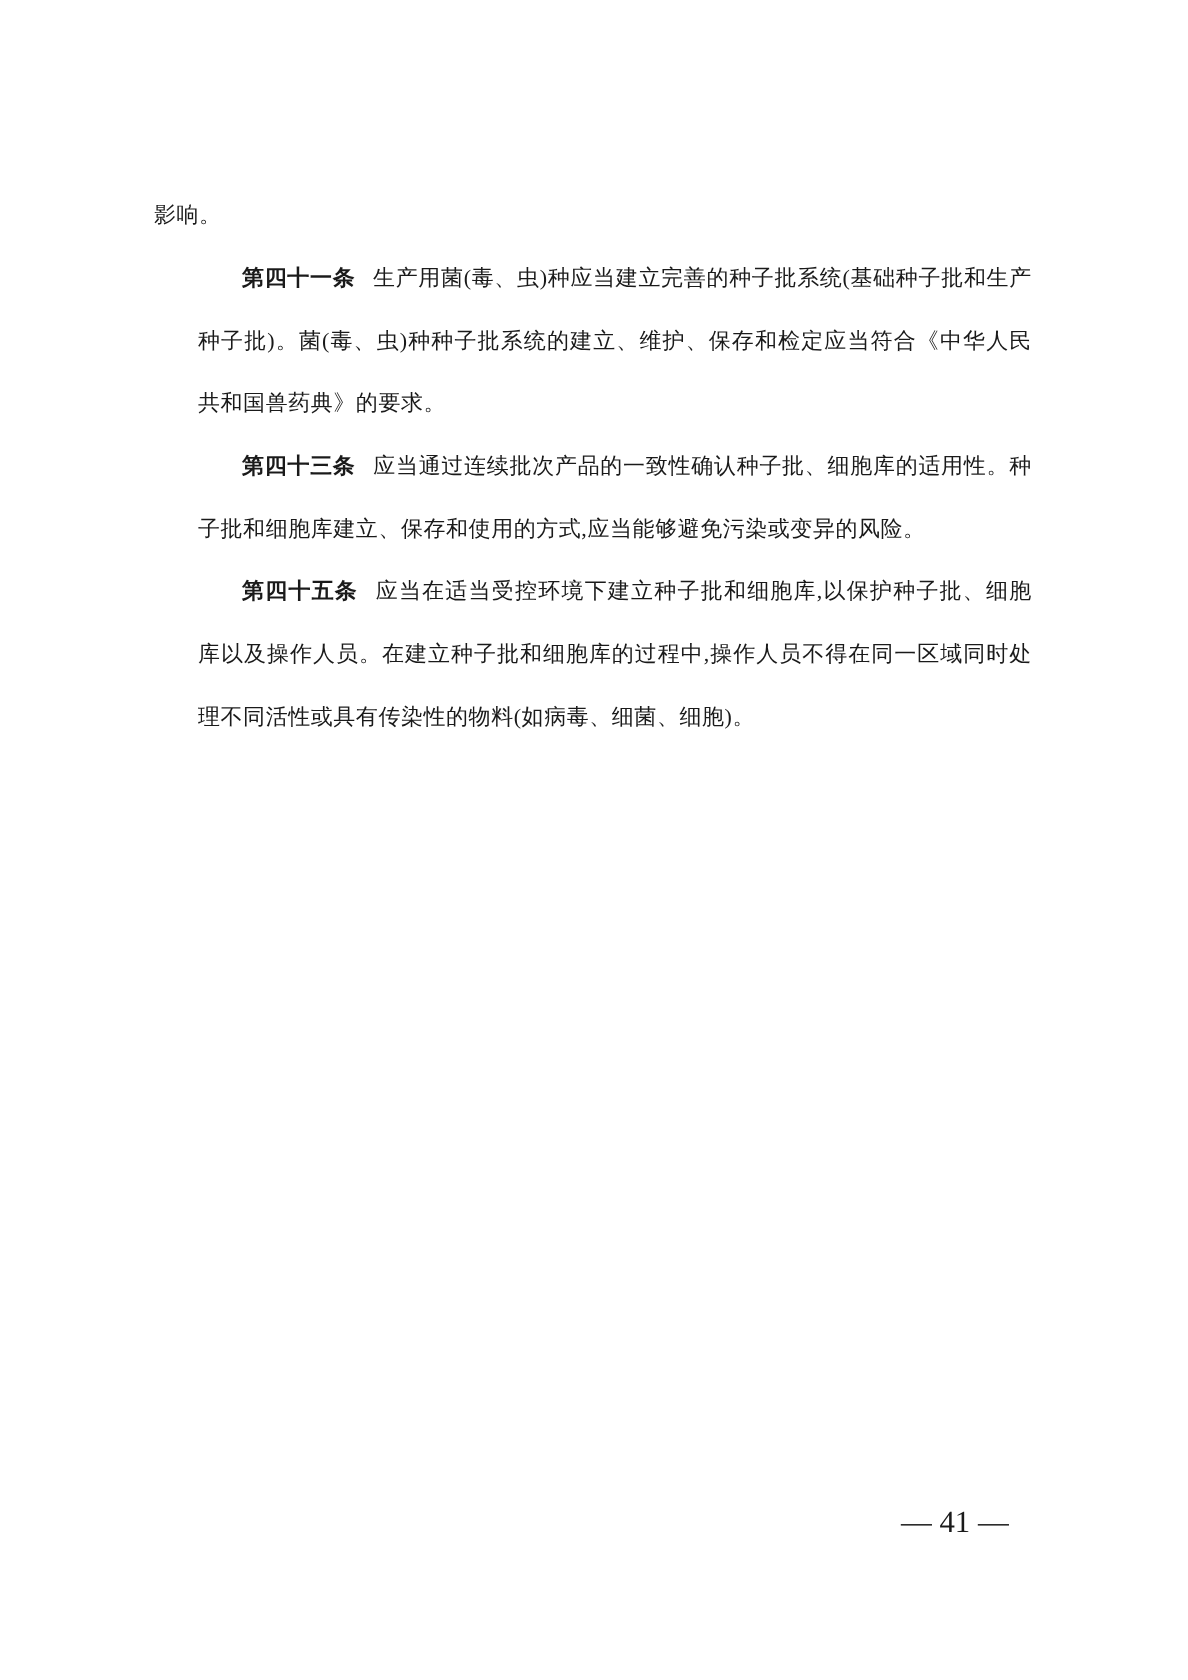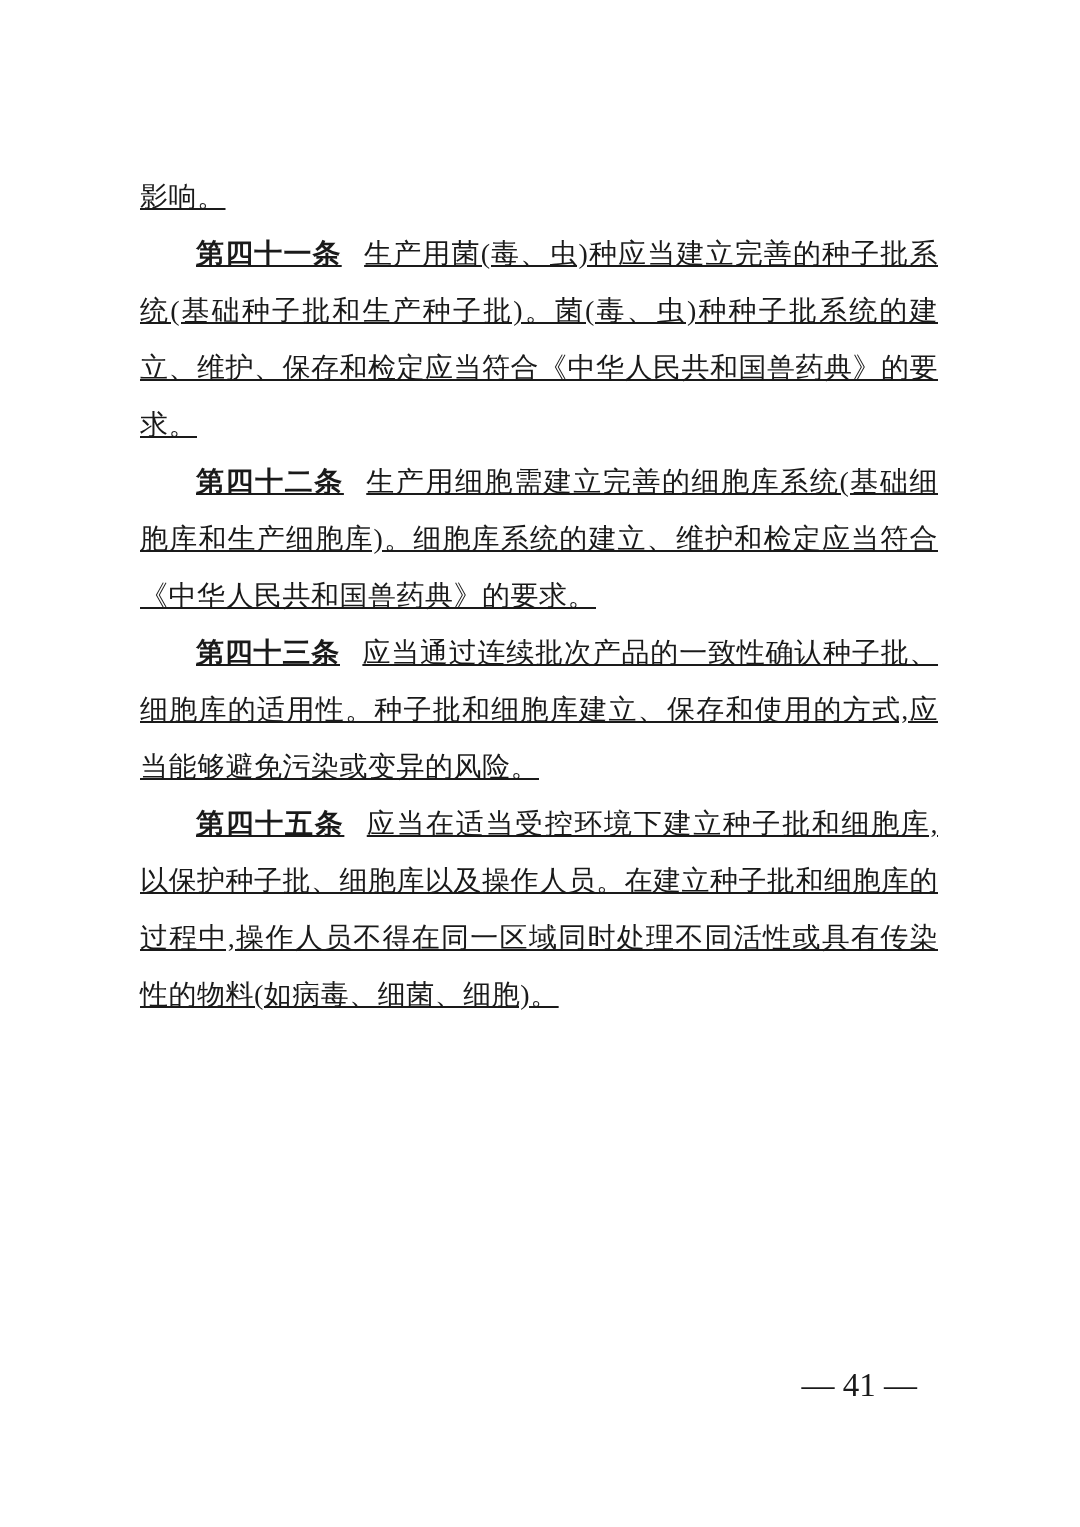--- a/index.html
+++ b/index.html
@@ -17,61 +17,58 @@
     color: #1a1a1a;
   }
   .content {
     position: absolute;
     top: 168px;
     left: 140px;
     width: 798px;
   }
   .para {
     margin: 0;
-    font-size: 28px;
+    font-size: 20px;
     line-height: 57px;
     text-align: justify;
     text-justify: inter-ideograph;
     letter-spacing: 0.5px;
     word-break: break-all;
-    text-decoration: underline;
   }
   .para.indent {
     text-indent: 2em;
+    margin-left: 40px;
   }
   .art-num {
     font-weight: 700;
     font-family: "Liberation Sans", sans-serif;
     margin-right: 0.8em;
   }
   .footer {
     position: absolute;
     top: 1368px;
     right: 163px;
-    font-size: 33px;
+    font-size: 28px;
     line-height: 34px;
     font-family: "Liberation Serif", serif;
     color: #1a1a1a;
   }
 </style>
 </head>
 <body>
 
 <div class="page">
   <div class="content">
 
     <p class="para">影响。</p>
 
     <p class="para indent">
       <span class="art-num">第四十一条</span><span>生产用菌(毒、虫)种应当建立完善的种子批系统(基础种子批和生产种子批)。菌(毒、虫)种种子批系统的建立、维护、保存和检定应当符合《中华人民共和国兽药典》的要求。</span>
     </p>
 
-    <p class="para indent">
-      <span class="art-num">第四十二条</span><span>生产用细胞需建立完善的细胞库系统(基础细胞库和生产细胞库)。细胞库系统的建立、维护和检定应当符合《中华人民共和国兽药典》的要求。</span>
-    </p>
 
     <p class="para indent">
       <span class="art-num">第四十三条</span><span>应当通过连续批次产品的一致性确认种子批、细胞库的适用性。种子批和细胞库建立、保存和使用的方式,应当能够避免污染或变异的风险。</span>
     </p>
 
 
     <p class="para indent">
       <span class="art-num">第四十五条</span><span>应当在适当受控环境下建立种子批和细胞库,以保护种子批、细胞库以及操作人员。在建立种子批和细胞库的过程中,操作人员不得在同一区域同时处理不同活性或具有传染性的物料(如病毒、细菌、细胞)。</span>
     </p>
 

